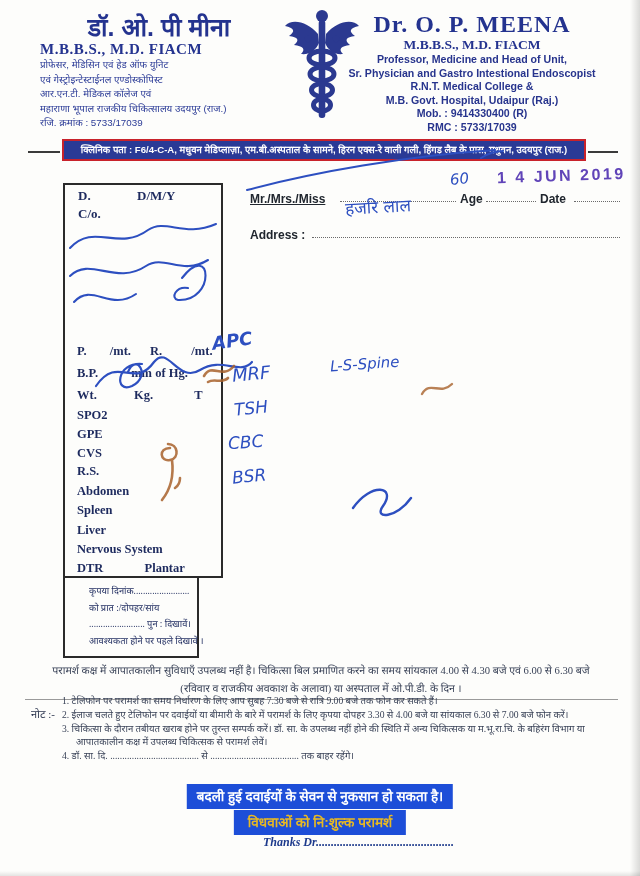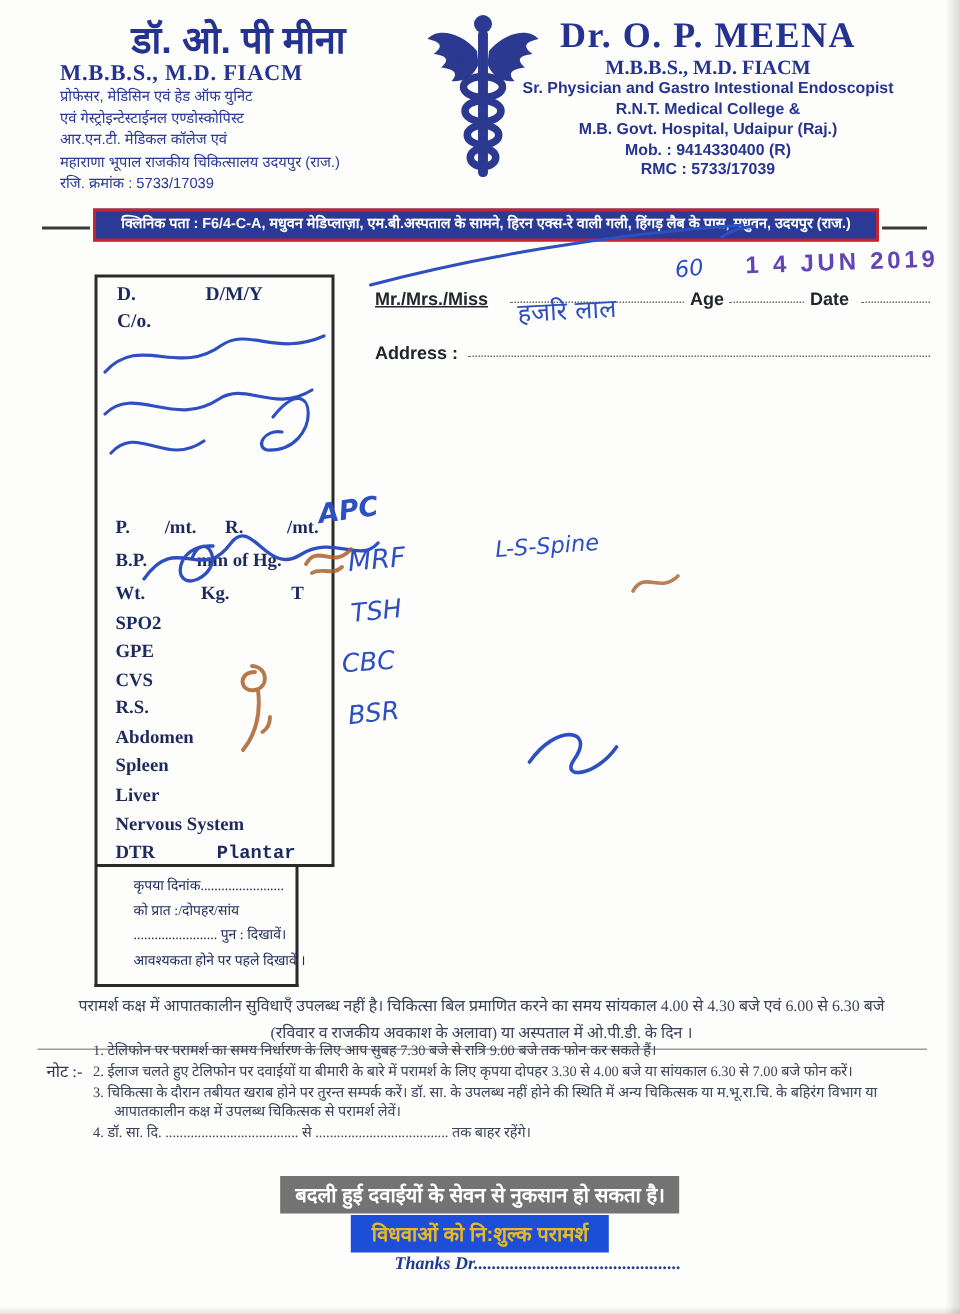--- a/index.html
+++ b/index.html
@@ -36,21 +36,21 @@
   .stamp { color:#6044b8; font-weight:bold; font-size:16px; letter-spacing:2.5px; transform:rotate(-2deg); }
 
   
   .notice { left:25px; width:592px; text-align:center; font-family:"Liberation Serif", serif; font-size:10.6px; color:#3a4358; }
   .rule { left:25px; top:699px; width:593px; height:1px; background:#9a9a9a; }
   .note-label { left:31px; top:706px; font-family:"Liberation Serif", serif; font-weight:normal; font-size:11px; color:#2e3750; }
   .note-item { font-family:"Liberation Serif", serif; font-size:9.6px; color:#3a4358; line-height:13.8px; padding-left:14px; text-indent:-14px; }
   .notes-wrap { left:62px; top:694px; width:556px; }
 
   
-  .banner-red { left:50%; transform:translateX(-50%); top:784px; background:#737373; color:#ffffff;
+  .banner-red { left:50%; transform:translateX(-50%); top:784px; background:#1d4ed8; color:#ffffff;
     font-weight:bold; font-size:13.5px; padding:3px 10px 4px; white-space:nowrap; }
   .banner-blue { left:50%; transform:translateX(-50%); top:810px; background:#1d4ed8; color:#e8b923;
     font-weight:bold; font-size:13.5px; padding:3px 14px 4px; white-space:nowrap; }
   .thanks { left:263px; top:835px; font-family:"Liberation Serif", serif; font-style:italic; font-weight:bold;
     font-size:12px; color:#1d3a8c; }
 
   
   .edge-right { right:0; top:0; width:10px; height:876px; background:linear-gradient(to right, rgba(0,0,0,0), rgba(0,0,0,0.14)); }
   .edge-bottom { left:0; bottom:0; width:640px; height:5px; background:linear-gradient(to bottom, rgba(0,0,0,0), rgba(0,0,0,0.10)); }
 </style>
@@ -80,20 +80,21 @@
       <ellipse cx="38" cy="84" rx="10.5" ry="6.5" fill="none" stroke-width="5"></ellipse>
       <ellipse cx="38" cy="99" rx="8.5" ry="6" fill="none" stroke-width="5"></ellipse>
       <circle cx="24" cy="33" r="3.4" stroke="none"></circle>
       <circle cx="52" cy="33" r="3.4" stroke="none"></circle>
     </g>
   </svg>
 
   <div class="abs hdr-right">
     <div class="ename">Dr. O. P. MEENA</div>
     <div class="edeg">M.B.B.S., M.D. FIACM</div>
+    <div class="eline">Professor, Medicine and Head of Unit,</div>
     <div class="eline">Sr. Physician and Gastro Intestional Endoscopist</div>
     <div class="eline">R.N.T. Medical College &amp;</div>
     <div class="eline">M.B. Govt. Hospital, Udaipur (Raj.)</div>
     <div class="eline">Mob. : 9414330400 (R)</div>
     <div class="eline">RMC : 5733/17039</div>
   </div>
 
   <div class="abs bar-dash" style="left:28px; width:32px;"></div>
   <div class="abs bar-dash" style="left:588px; width:30px;"></div>
   <div class="abs clinic-bar">क्लिनिक पता : F6/4-C-A, मधुवन मेडिप्लाज़ा, एम.बी.अस्पताल के सामने, हिरन एक्स-रे वाली गली, हिंगड़ लैब के पास, मधुवन, उदयपुर (राज.)</div>
@@ -130,21 +131,21 @@
   <div class="vrow" style="top:408px;">SPO2</div>
   <div class="vrow" style="top:427px;">GPE</div>
   <div class="vrow" style="top:446px;">CVS</div>
   <div class="vrow" style="top:464px;">R.S.</div>
   <div class="vrow" style="top:484px;">Abdomen</div>
   <div class="vrow" style="top:503px;">Spleen</div>
   <div class="vrow" style="top:523px;">Liver</div>
   <div class="vrow" style="top:542px;">Nervous System</div>
   <div class="vrow" style="top:561px;">
     <span>DTR</span>
-    <span style="margin-left:38px;font-family:Liberation Mono, monospace;">Plantar</span>
+    <span style="margin-left:38px;">Plantar</span>
   </div>
 
   <div class="abs revisit-box">
     <div>कृपया दिनांक........................</div>
     <div>को प्रात :/दोपहर/सांय</div>
     <div>........................ पुन : दिखावें।</div>
     <div>आवश्यकता होने पर पहले दिखावें ।</div>
   </div>
 
   <span class="abs flabel" style="left:250px; top:192px;text-decoration:underline;">Mr./Mrs./Miss</span>

